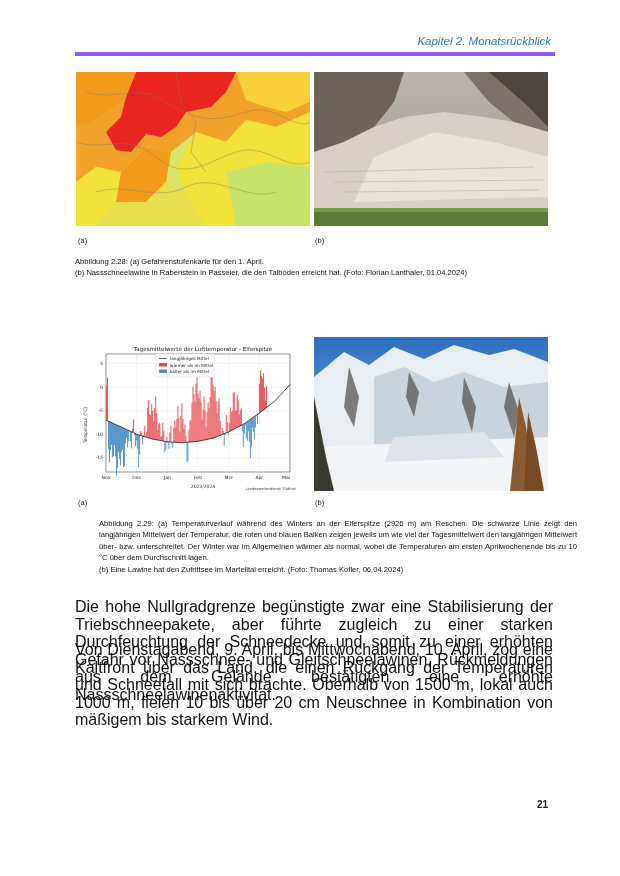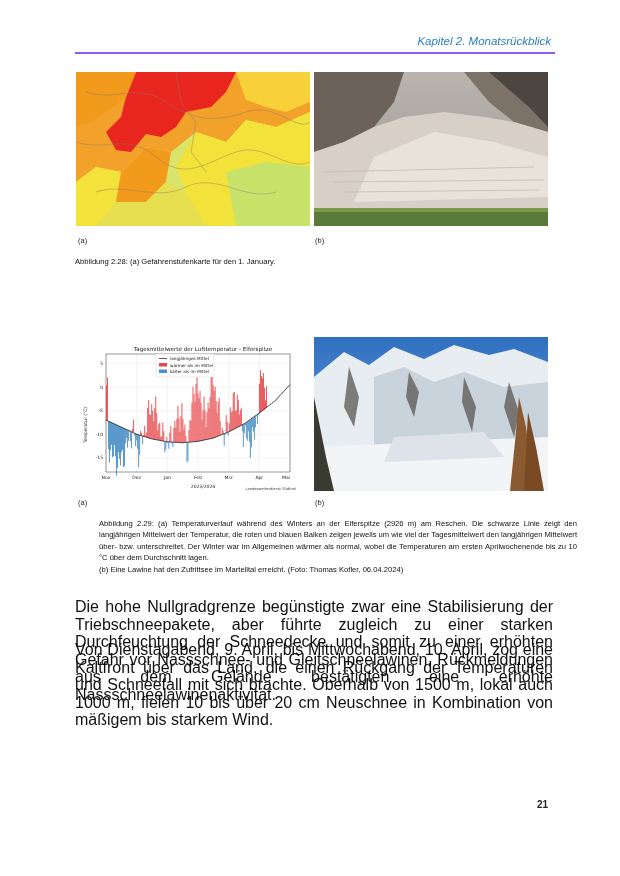--- a/index.html
+++ b/index.html
@@ -1,19 +1,19 @@
 <!DOCTYPE html>
 <html><head>
 <meta charset="utf-8">
 <style>
   html, body { margin: 0; padding: 0; background: #ffffff; }
   body { width: 620px; height: 876px; position: relative; overflow: hidden;
          font-family: "Liberation Sans", sans-serif; color: #111; }
   .header { position: absolute; left: 75px; top: 34px; width: 480px; height: 18px;
-            border-bottom: 2px solid #8b5cf6; }
+            border-bottom: 4px solid #8b5cf6; }
   .header-text { position: absolute; right: 4px; top: 1px; font-size: 11.5px;
                  font-style: italic; color: #2a7fc0; }
   .fig { position: absolute; overflow: hidden; }
   .sublabel { position: absolute; font-size: 7.5px; color: #222; }
   .caption { position: absolute; left: 75px; width: 478px; font-size: 7.6px;
              line-height: 11.4px; color: #111; text-align: justify; }
   .caption p { margin: 0; }
   .body-text { position: absolute; left: 75px; width: 478px; font-size: 16px;
                line-height: 17.5px; color: #111; text-align: justify; }
   .body-text p { margin: 0; }
@@ -69,21 +69,22 @@
         <path d="M20,110 L230,108"></path>
         <path d="M30,120 L225,118"></path>
     </g>
     <rect x="0" y="136" width="234" height="18" fill="#5a7a3a"></rect>
     <rect x="0" y="136" width="234" height="4" fill="#7a9a4a"></rect>
   </svg>
 </div>
 <span class="sublabel" style="left:315px; top:236px;">(b)</span>
 
 <div class="caption" style="top:256px;">
-  <p>Abbildung 2.28: (a) Gefahrenstufenkarte für den 1. January.</p>
+  <p>Abbildung 2.28: (a) Gefahrenstufenkarte für den 1. April.</p>
+  <p>(b) Nassschneelawine in Rabenstein in Passeier, die den Talboden erreicht hat. (Foto: Florian Lanthaler, 01.04.2024)</p>
 </div>
 
 <div class="fig" style="left:78px; top:340px; width:222px; height:158px; background:#fff;">
   <svg id="tchart" width="222" height="158" viewBox="0 0 222 158">
     <text x="125" y="11" font-size="5.6" text-anchor="middle" fill="#222">Tagesmittelwerte der Lufttemperatur - Elferspitze</text>
     <g id="plot-area">
         <line x1="28" x2="212" y1="23.439999999999998" y2="23.439999999999998" stroke="#e2e2e2" stroke-width="0.4"></line>
         <text x="25" y="24.939999999999998" font-size="4.5" text-anchor="end" fill="#222">5</text>
         <line x1="28" x2="212" y1="47.040000000000006" y2="47.040000000000006" stroke="#e2e2e2" stroke-width="0.4"></line>
         <text x="25" y="48.540000000000006" font-size="4.5" text-anchor="end" fill="#222">0</text>

